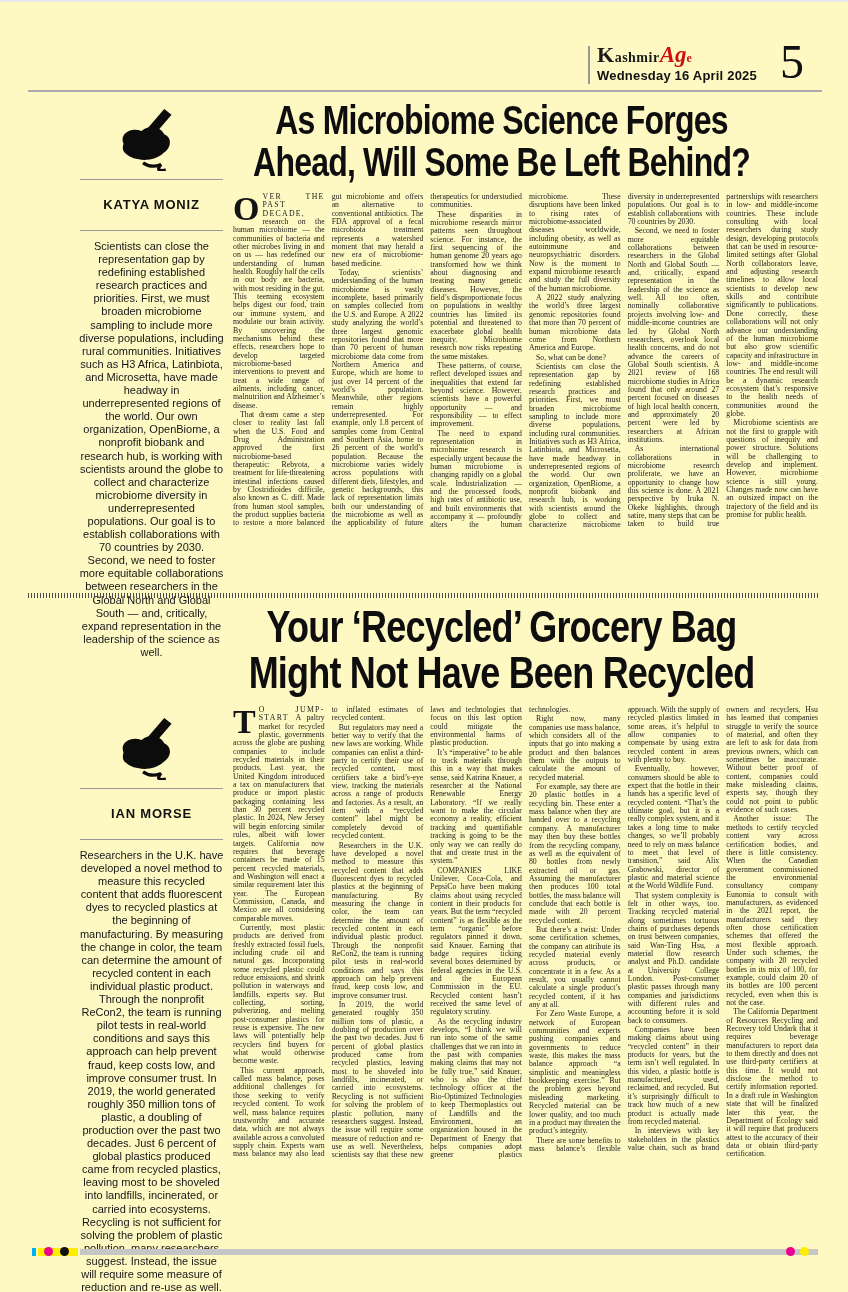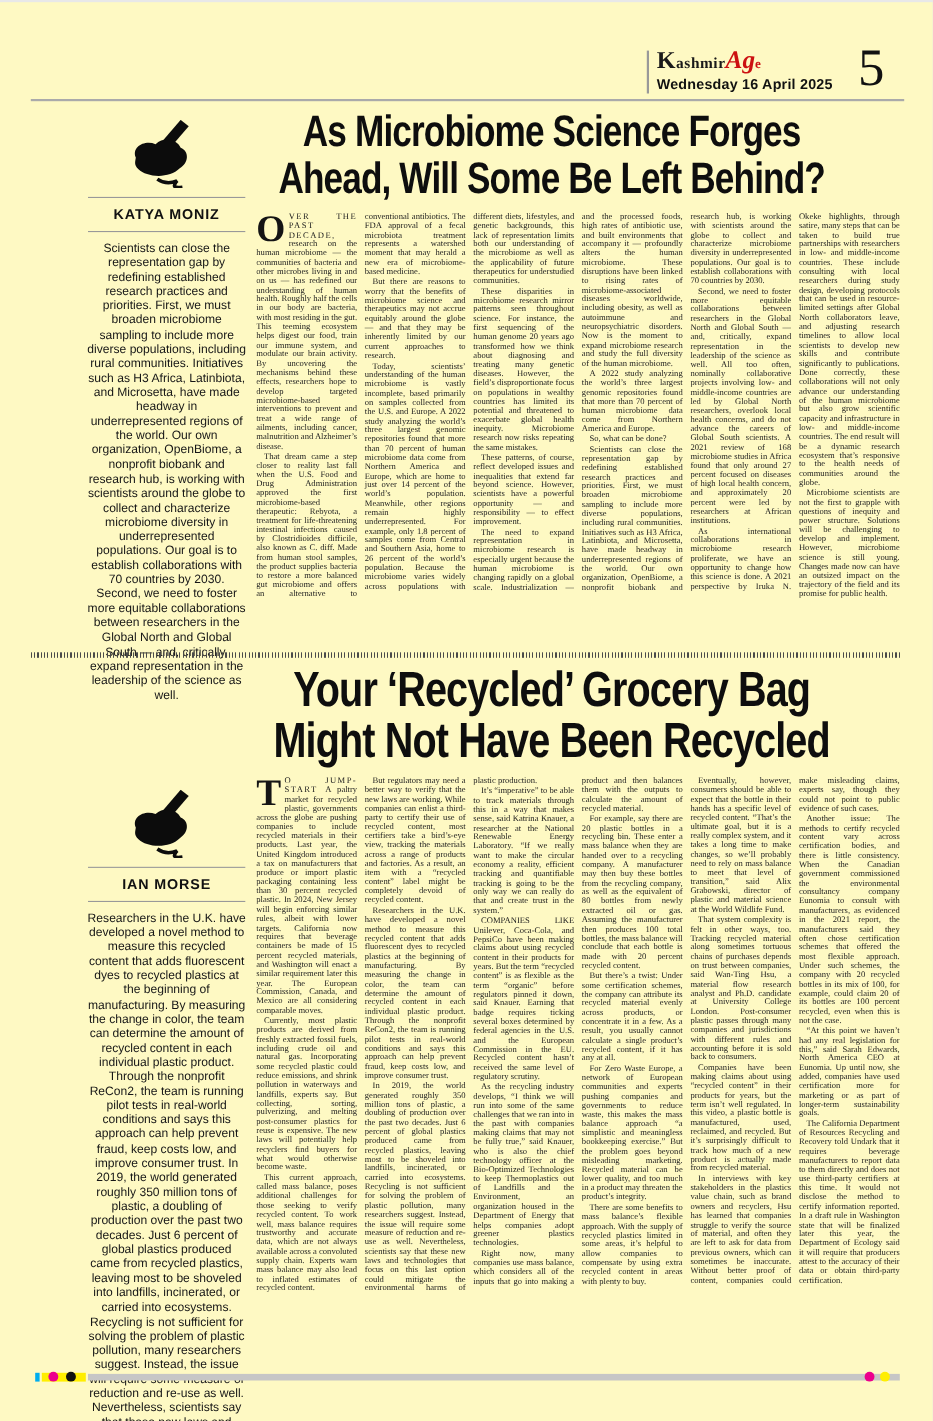--- a/index.html
+++ b/index.html
@@ -29,21 +29,21 @@
   .article-main{flex:1;min-width:0;}
 
   .headline{margin:2px 0 8px -48px;width:calc(100% + 48px);text-align:center;color:#0e0e0e;
             font-family:"Liberation Sans",sans-serif;font-weight:700;letter-spacing:-1px;
             transform:scaleX(.80);transform-origin:50% 50%;}
   .article-1 .headline{font-size:40px;line-height:42px;height:86px;}
   .article-2 .headline{font-size:45px;line-height:46px;height:94px;}
 
   
   .writer-icon{display:block;margin:12px auto 8px auto;}
-  .byline-box{border-top:1.5px solid #999;border-bottom:1.5px solid #999;padding:8px 0;margin:0 2px 9px 2px;}
+  .byline-box{border-top:1.5px solid #999;border-bottom:1.5px solid #999;padding:18px 0;margin:0 2px 9px 2px;}
   .byline{font:700 13px/14px "Liberation Sans",sans-serif;color:#111;letter-spacing:.8px;}
   .summary{font:400 11px/13.1px "Liberation Sans",sans-serif;color:#161616;text-align:center;padding:0 1px;}
 
   
   .body-cols{column-count:6;column-gap:7px;overflow:hidden;
              font:7.8px/8.35px "Liberation Serif",serif;color:#1b1b1b;
              text-align:justify;hyphens:auto;-webkit-hyphens:auto;}
   .article-1 .body-cols{height:405px;}
   .article-2 .body-cols{height:548px;}
   .body-cols p{margin:0 0 1px 0;text-indent:7px;orphans:1;widows:1;}
@@ -90,21 +90,20 @@
         <div class="byline-box">
           <div class="byline">KATYA MONIZ</div>
         </div>
         <div class="summary">Scientists can close the representation gap by redefining established research practices and priorities. First, we must broaden microbiome sampling to include more diverse populations, including rural communities. Initiatives such as H3 Africa, Latinbiota, and Microsetta, have made headway in underrepresented regions of the world. Our own organization, OpenBiome, a nonprofit biobank and research hub, is working with scientists around the globe to collect and characterize microbiome diversity in underrepresented populations. Our goal is to establish collaborations with 70 countries by 2030. Second, we need to foster more equitable collaborations between researchers in the Global North and Global South — and, critically, expand representation in the leadership of the science as well.</div>
       </div>
       <div class="article-main">
         <h1 class="headline">As Microbiome Science Forges Ahead, Will Some Be Left Behind?</h1>
         <div class="body-cols">
             <p><span class="dropcap">O</span><span class="leadin">VER THE PAST DECADE, </span>research on the human microbiome — the communities of bacteria and other microbes living in and on us — has redefined our understanding of human health. Roughly half the cells in our body are bacteria, with most residing in the gut. This teeming ecosystem helps digest our food, train our immune system, and modulate our brain activity. By uncovering the mechanisms behind these effects, researchers hope to develop targeted microbiome-based interventions to prevent and treat a wide range of ailments, including cancer, malnutrition and Alzheimer’s disease.</p>
             <p>That dream came a step closer to reality last fall when the U.S. Food and Drug Administration approved the first microbiome-based therapeutic: Rebyota, a treatment for life-threatening intestinal infections caused by Clostridioides difficile, also known as C. diff. Made from human stool samples, the product supplies bacteria to restore a more balanced gut microbiome and offers an alternative to conventional antibiotics. The FDA approval of a fecal microbiota treatment represents a watershed moment that may herald a new era of microbiome-based medicine.</p>
-            <p>But there are reasons to worry that the benefits of microbiome science and therapeutics may not accrue equitably around the globe — and that they may be inherently limited by our current approaches to research.</p>
             <p>Today, scientists’ understanding of the human microbiome is vastly incomplete, based primarily on samples collected from the U.S. and Europe. A 2022 study analyzing the world’s three largest genomic repositories found that more than 70 percent of human microbiome data come from Northern America and Europe, which are home to just over 14 percent of the world’s population. Meanwhile, other regions remain highly underrepresented. For example, only 1.8 percent of samples come from Central and Southern Asia, home to 26 percent of the world’s population. Because the microbiome varies widely across populations with different diets, lifestyles, and genetic backgrounds, this lack of representation limits both our understanding of the microbiome as well as the applicability of future therapeutics for understudied communities.</p>
             <p>These disparities in microbiome research mirror patterns seen throughout science. For instance, the first sequencing of the human genome 20 years ago transformed how we think about diagnosing and treating many genetic diseases. However, the field’s disproportionate focus on populations in wealthy countries has limited its potential and threatened to exacerbate global health inequity. Microbiome research now risks repeating the same mistakes.</p>
             <p>These patterns, of course, reflect developed issues and inequalities that extend far beyond science. However, scientists have a powerful opportunity — and responsibility — to effect improvement.</p>
             <p>The need to expand representation in microbiome research is especially urgent because the human microbiome is changing rapidly on a global scale. Industrialization — and the processed foods, high rates of antibiotic use, and built environments that accompany it — profoundly alters the human microbiome. These disruptions have been linked to rising rates of microbiome-associated diseases worldwide, including obesity, as well as autoimmune and neuropsychiatric disorders. Now is the moment to expand microbiome research and study the full diversity of the human microbiome.</p>
             <p>A 2022 study analyzing the world’s three largest genomic repositories found that more than 70 percent of human microbiome data come from Northern America and Europe.</p>
             <p>So, what can be done?</p>
             <p>Scientists can close the representation gap by redefining established research practices and priorities. First, we must broaden microbiome sampling to include more diverse populations, including rural communities. Initiatives such as H3 Africa, Latinbiota, and Microsetta, have made headway in underrepresented regions of the world. Our own organization, OpenBiome, a nonprofit biobank and research hub, is working with scientists around the globe to collect and characterize microbiome diversity in underrepresented populations. Our goal is to establish collaborations with 70 countries by 2030.</p>
             <p>Second, we need to foster more equitable collaborations between researchers in the Global North and Global South — and, critically, expand representation in the leadership of the science as well. All too often, nominally collaborative projects involving low- and middle-income countries are led by Global North researchers, overlook local health concerns, and do not advance the careers of Global South scientists. A 2021 review of 168 microbiome studies in Africa found that only around 27 percent focused on diseases of high local health concern, and approximately 20 percent were led by researchers at African institutions.</p>
             <p>As international collaborations in microbiome research proliferate, we have an opportunity to change how this science is done. A 2021 perspective by Iruka N. Okeke highlights, through satire, many steps that can be taken to build true partnerships with researchers in low- and middle-income countries. These include consulting with local researchers during study design, developing protocols that can be used in resource-limited settings after Global North collaborators leave, and adjusting research timelines to allow local scientists to develop new skills and contribute significantly to publications. Done correctly, these collaborations will not only advance our understanding of the human microbiome but also grow scientific capacity and infrastructure in low- and middle-income countries. The end result will be a dynamic research ecosystem that’s responsive to the health needs of communities around the globe.</p>
             <p>Microbiome scientists are not the first to grapple with questions of inequity and power structure. Solutions will be challenging to develop and implement. However, microbiome science is still young. Changes made now can have an outsized impact on the trajectory of the field and its promise for public health.</p>
@@ -140,21 +139,20 @@
             <p>Right now, many companies use mass balance, which considers all of the inputs that go into making a product and then balances them with the outputs to calculate the amount of recycled material.</p>
             <p>For example, say there are 20 plastic bottles in a recycling bin. These enter a mass balance when they are handed over to a recycling company. A manufacturer may then buy these bottles from the recycling company, as well as the equivalent of 80 bottles from newly extracted oil or gas. Assuming the manufacturer then produces 100 total bottles, the mass balance will conclude that each bottle is made with 20 percent recycled content.</p>
             <p>But there’s a twist: Under some certification schemes, the company can attribute its recycled material evenly across products, or concentrate it in a few. As a result, you usually cannot calculate a single product’s recycled content, if it has any at all.</p>
             <p>For Zero Waste Europe, a network of European communities and experts pushing companies and governments to reduce waste, this makes the mass balance approach “a simplistic and meaningless bookkeeping exercise.” But the problem goes beyond misleading marketing. Recycled material can be lower quality, and too much in a product may threaten the product’s integrity.</p>
             <p>There are some benefits to mass balance’s flexible approach. With the supply of recycled plastics limited in some areas, it’s helpful to allow companies to compensate by using extra recycled content in areas with plenty to buy.</p>
             <p>Eventually, however, consumers should be able to expect that the bottle in their hands has a specific level of recycled content. “That’s the ultimate goal, but it is a really complex system, and it takes a long time to make changes, so we’ll probably need to rely on mass balance to meet that level of transition,” said Alix Grabowski, director of plastic and material science at the World Wildlife Fund.</p>
             <p>That system complexity is felt in other ways, too. Tracking recycled material along sometimes tortuous chains of purchases depends on trust between companies, said Wan-Ting Hsu, a material flow research analyst and Ph.D. candidate at University College London. Post-consumer plastic passes through many companies and jurisdictions with different rules and accounting before it is sold back to consumers.</p>
             <p>Companies have been making claims about using “recycled content” in their products for years, but the term isn’t well regulated. In this video, a plastic bottle is manufactured, used, reclaimed, and recycled. But it’s surprisingly difficult to track how much of a new product is actually made from recycled material.</p>
             <p>In interviews with key stakeholders in the plastics value chain, such as brand owners and recyclers, Hsu has learned that companies struggle to verify the source of material, and often they are left to ask for data from previous owners, which can sometimes be inaccurate. Without better proof of content, companies could make misleading claims, experts say, though they could not point to public evidence of such cases.</p>
             <p>Another issue: The methods to certify recycled content vary across certification bodies, and there is little consistency. When the Canadian government commissioned the environmental consultancy company Eunomia to consult with manufacturers, as evidenced in the 2021 report, the manufacturers said they often chose certification schemes that offered the most flexible approach. Under such schemes, the company with 20 recycled bottles in its mix of 100, for example, could claim 20 of its bottles are 100 percent recycled, even when this is not the case.</p>
-            <p>“At this point we haven’t had any real legislation for this,” said Sarah Edwards, North America CEO at Eunomia. Up until now, she added, companies have used certification more for marketing or as part of longer-term sustainability goals.</p>
             <p>The California Department of Resources Recycling and Recovery told Undark that it requires beverage manufacturers to report data to them directly and does not use third-party certifiers at this time. It would not disclose the method to certify information reported. In a draft rule in Washington state that will be finalized later this year, the Department of Ecology said it will require that producers attest to the accuracy of their data or obtain third-party certification.</p>
           </div>
       </div>
     </div>
 
   </div>
 
   <div class="article-divider"></div>
 
   <div class="reg-strip">

